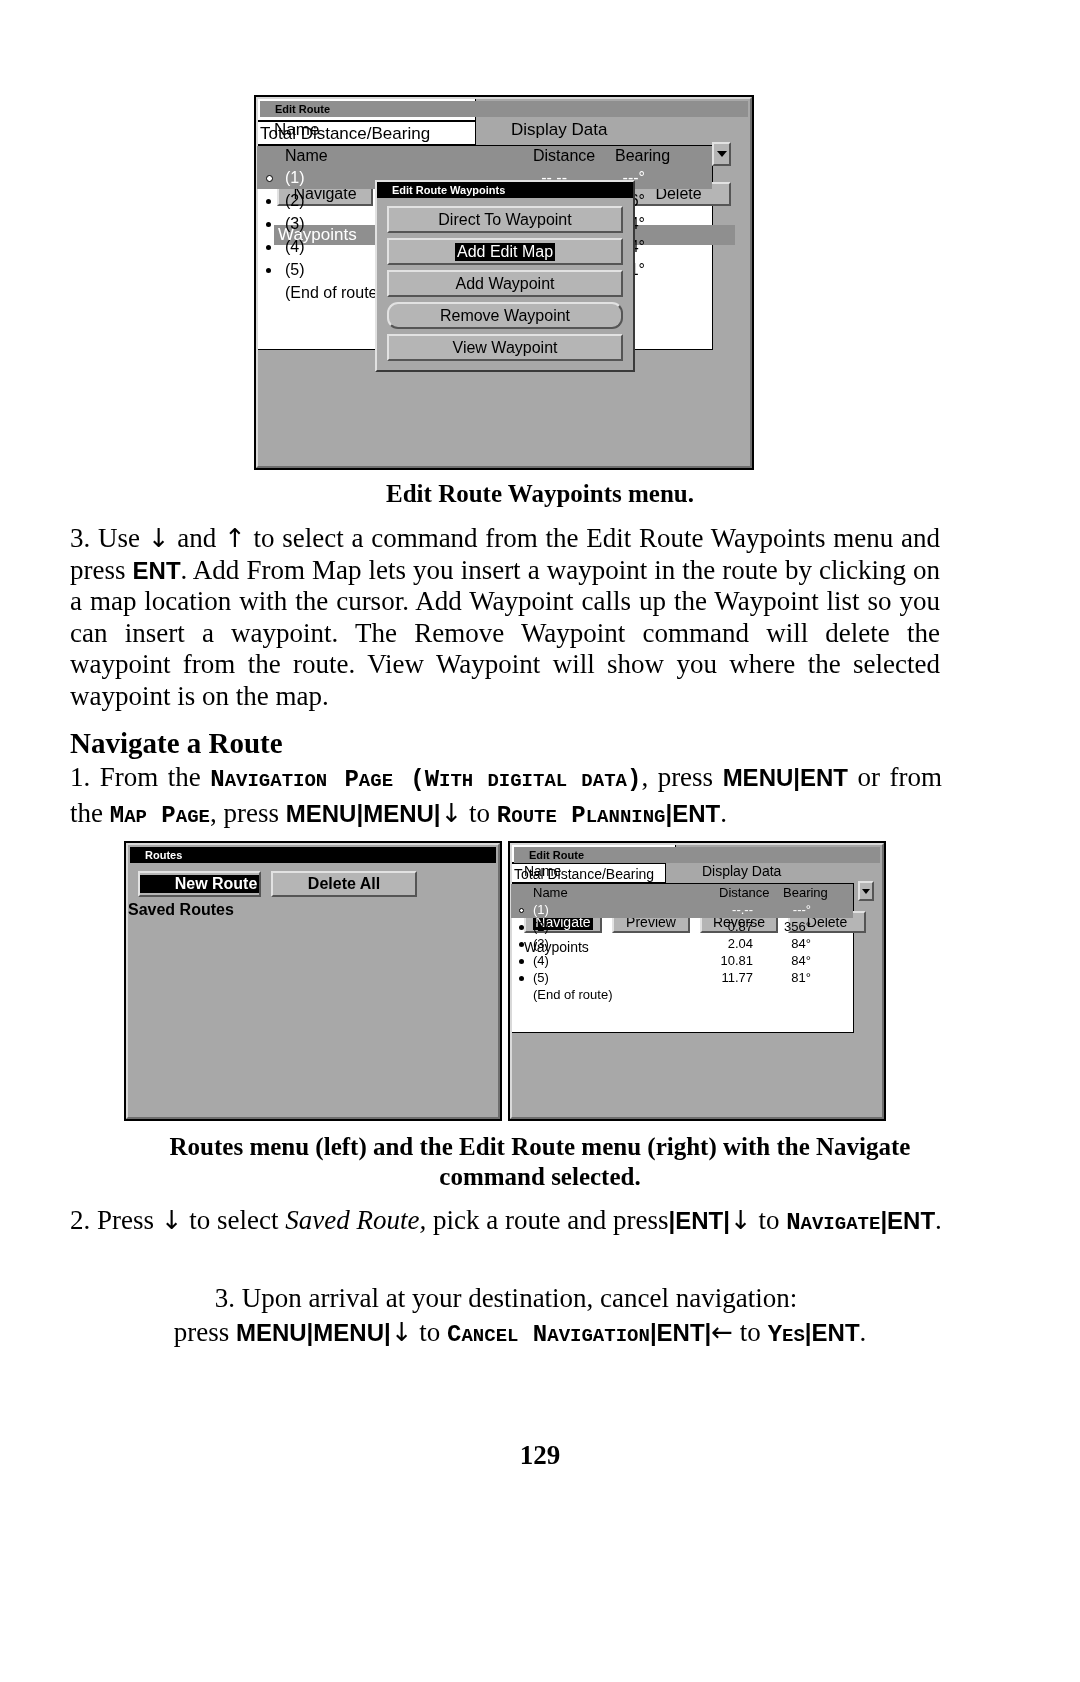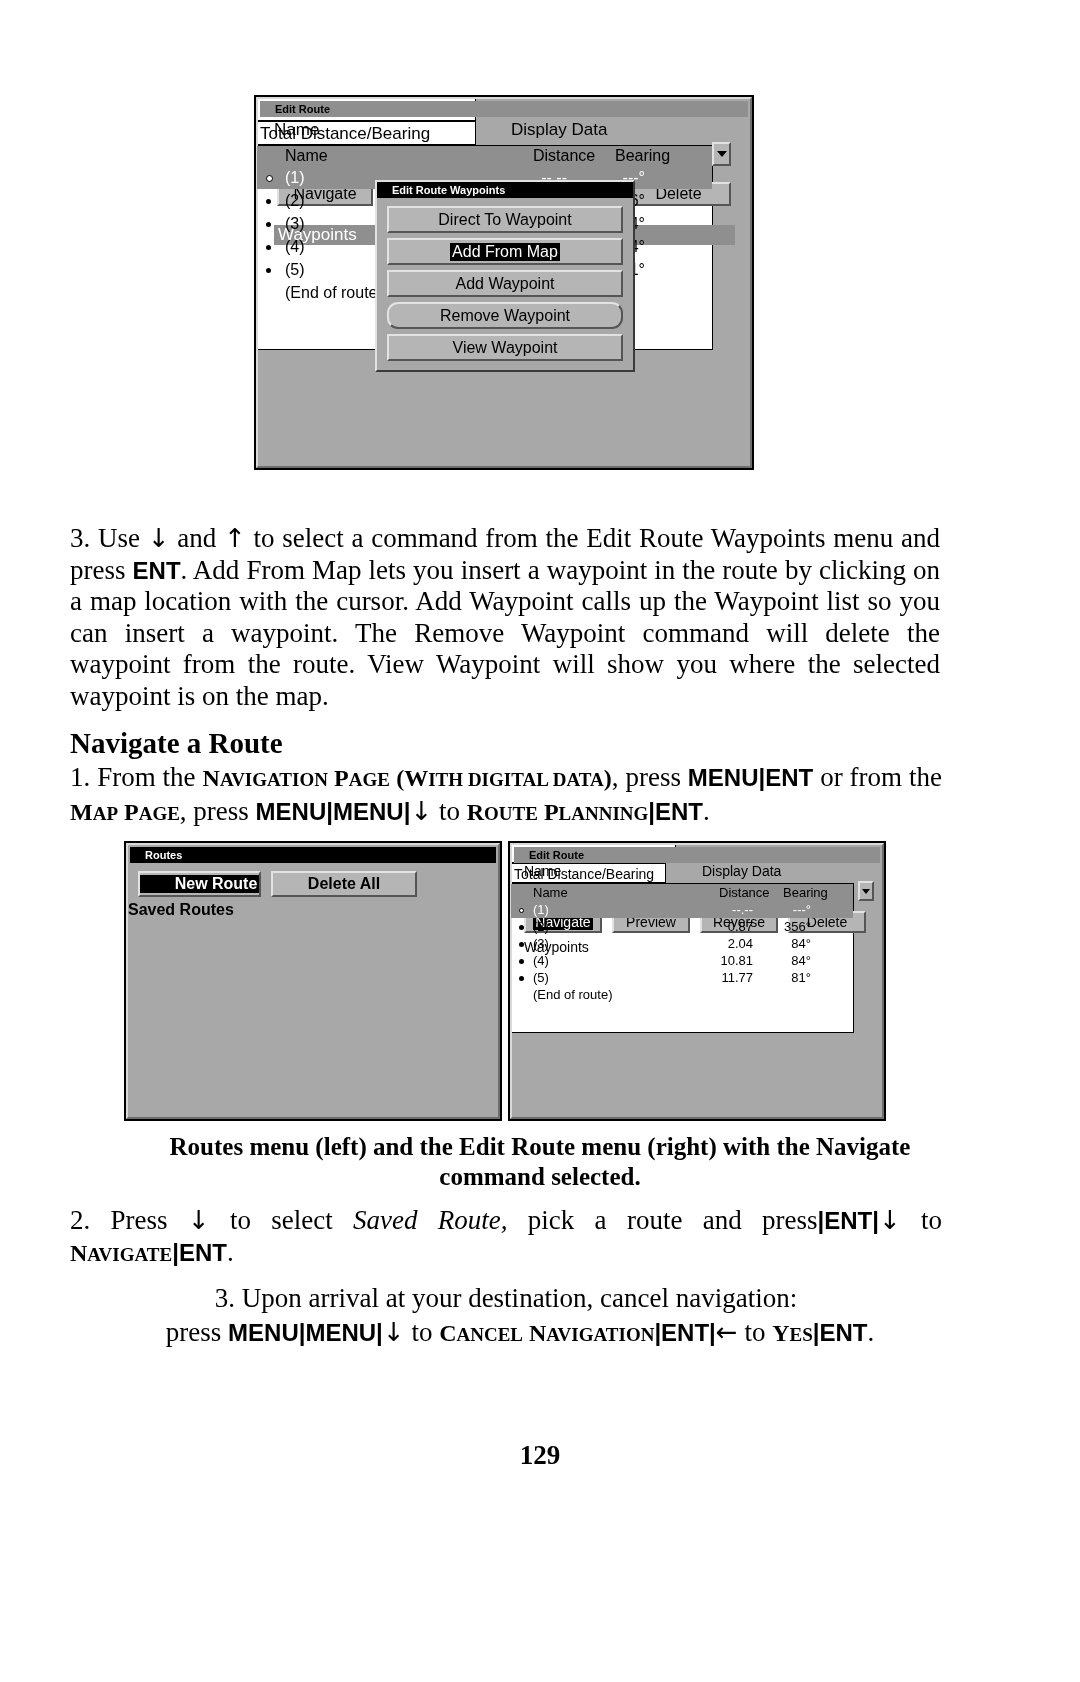--- a/index.html
+++ b/index.html
@@ -183,21 +183,21 @@
     font-weight: bold;
     font-size: 29px;
     line-height: 33px;
   }
   .key {
     font-family: "Liberation Sans", "DejaVu Sans", sans-serif;
     font-weight: bold;
     font-size: 24px;
   }
   .sc {
-    font-family: Liberation Serif, serif;
+    font-family: Liberation Mono, monospace;
     font-weight: bold;
     font-size: 24px;
   }
   .sc .small { font-size: 19px; }
   .ital { font-style: italic; }
   .arrow { font-family: "DejaVu Sans", sans-serif; font-size: 26px; }
   .pagenum {
     position: absolute;
     width: 100%;
     text-align: center;
@@ -282,34 +282,35 @@
       </div>
     </div>
 
     <div class="popup" style="left:119px; top:83px; width:260px; height:192px;">
       <div class="titlebar" style="margin:0;">Edit Route Waypoints</div>
 
       <div class="btn" style="position:absolute; left:10px; top:24px; width:236px; height:27px;">
         <span class="lbl">Direct To Waypoint</span>
       </div>
       <div class="btn sel" style="position:absolute; left:10px; top:56px; width:236px; height:27px;">
-        <span class="lbl">Add From Map</span>
+        <span class="lbl">Add Edit Map</span>
       </div>
       <div class="btn" style="position:absolute; left:10px; top:88px; width:236px; height:27px;">
         <span class="lbl">Add Waypoint</span>
       </div>
       <div class="btn" style="position:absolute; left:10px; top:120px; width:236px; height:27px;border-radius:11px;">
         <span class="lbl">Remove Waypoint</span>
       </div>
       <div class="btn" style="position:absolute; left:10px; top:152px; width:236px; height:27px;">
         <span class="lbl">View Waypoint</span>
       </div>
     </div>
   </div>
 
+  <div class="caption" style="left:0; top:478px; width:1080px;">Edit Route Waypoints menu.</div>
 
   <div class="para" style="left:70px; top:523px; width:870px;">
     <span>3. Use </span><span class="arrow">↓</span><span> and </span><span class="arrow">↑</span><span> to select a command from the Edit Route Waypoints menu and press </span><span class="key">ENT</span><span>. Add From Map lets you insert a waypoint in the route by clicking on a map location with the cursor. Add Waypoint calls up the Waypoint list so you can insert a waypoint. The Remove Waypoint command will delete the waypoint from the route. View Waypoint will show you where the selected waypoint is on the map.</span>
   </div>
 
   <div class="h2" style="left:70px; top:727px;">Navigate a Route</div>
 
   <div class="para" style="left:70px; top:762px; width:872px;">
     <span>1. From the </span><span class="sc"><span>N</span><span class="small">AVIGATION</span><span> P</span><span class="small">AGE</span><span> (</span><span>W</span><span class="small">ITH DIGITAL DATA</span><span>)</span></span><span>, press </span><span class="key">MENU</span><span class="key">|</span><span class="key">ENT</span><span> or from the </span><span class="sc"><span>M</span><span class="small">AP</span><span> P</span><span class="small">AGE</span></span><span>, press </span><span class="key">MENU</span><span class="key">|</span><span class="key">MENU</span><span class="key">|</span><span class="arrow">↓</span><span> to </span><span class="sc"><span>R</span><span class="small">OUTE</span><span> P</span><span class="small">LANNING</span></span><span class="key">|</span><span class="key">ENT</span><span>.</span>
   </div>

